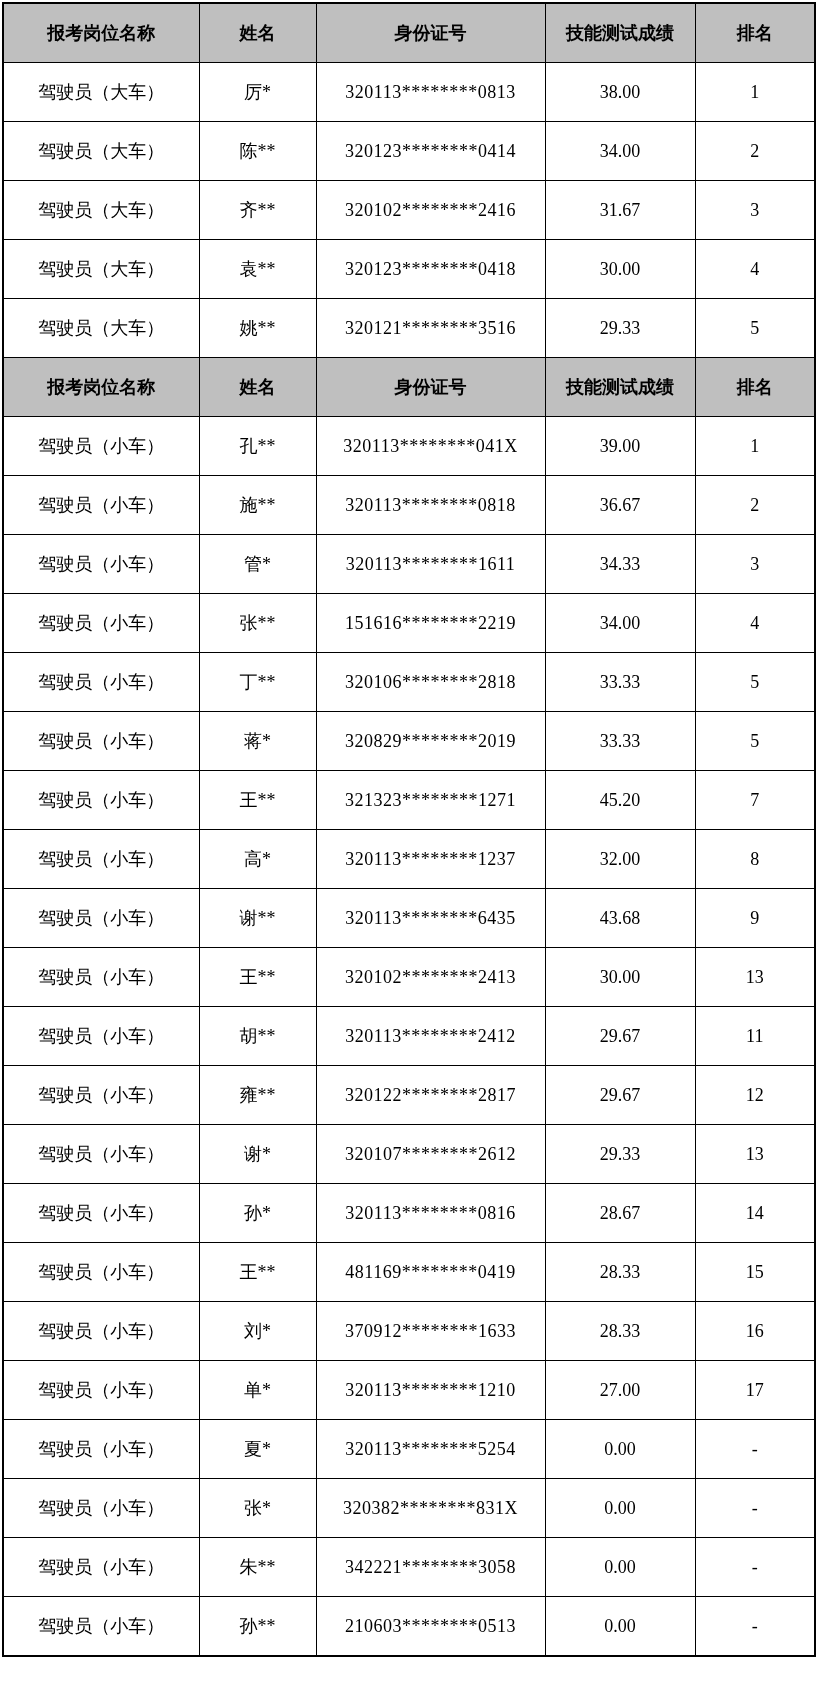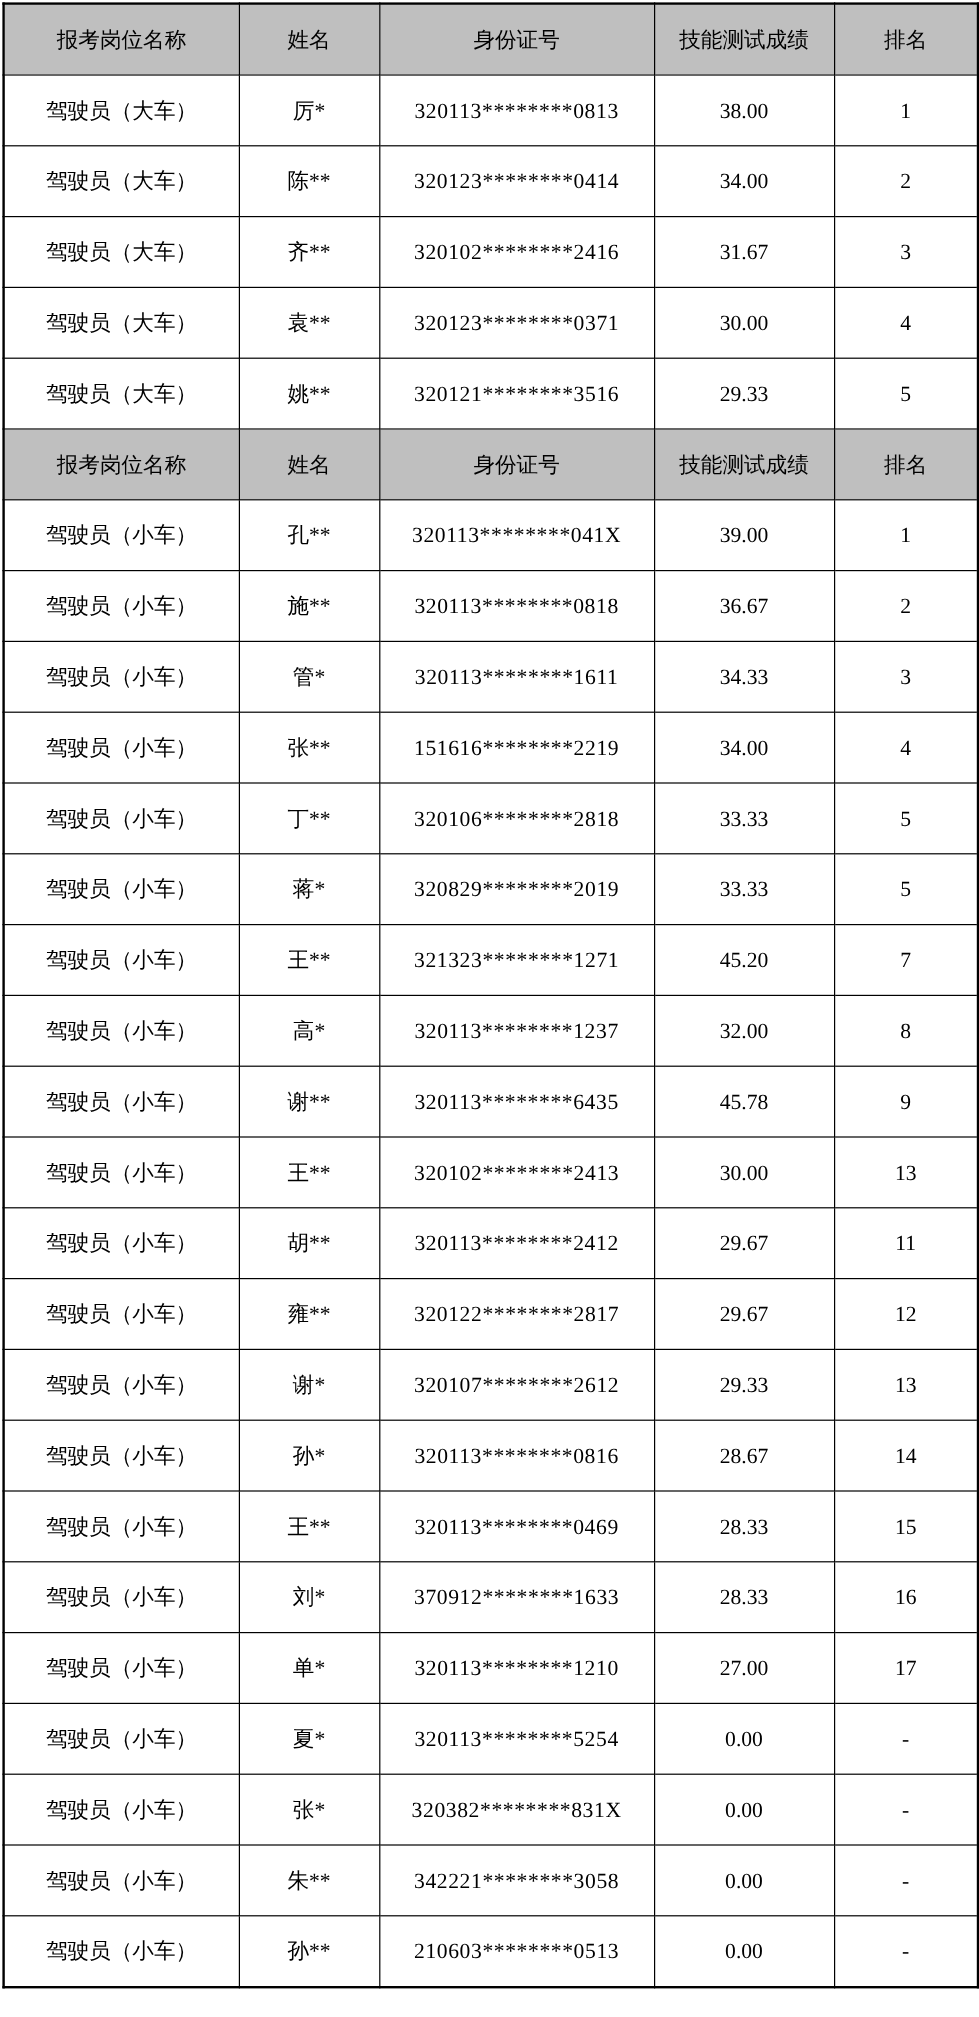--- a/index.html
+++ b/index.html
@@ -28,20 +28,21 @@
     padding: 0;
     text-align: center;
     vertical-align: middle;
     font-size: 18px;
     font-weight: normal;
     white-space: nowrap;
     overflow: hidden;
   }
   tr.hdr th {
     background: #bfbfbf;
+    font-weight: bold;
   }
   td.idnum {
     letter-spacing: 0.5px;
   }
 </style>
 </head>
 <body>
 
 <table class="results">
   <colgroup>
@@ -78,21 +79,21 @@
     <tr>
       <td>驾驶员（大车）</td>
       <td>齐**</td>
       <td class="idnum">320102********2416</td>
       <td>31.67</td>
       <td>3</td>
     </tr>
     <tr>
       <td>驾驶员（大车）</td>
       <td>袁**</td>
-      <td class="idnum">320123********0371</td>
+      <td class="idnum">320123********0418</td>
       <td>30.00</td>
       <td>4</td>
     </tr>
     <tr>
       <td>驾驶员（大车）</td>
       <td>姚**</td>
       <td class="idnum">320121********3516</td>
       <td>29.33</td>
       <td>5</td>
     </tr>
@@ -158,21 +159,21 @@
       <td>驾驶员（小车）</td>
       <td>高*</td>
       <td class="idnum">320113********1237</td>
       <td>32.00</td>
       <td>8</td>
     </tr>
     <tr>
       <td>驾驶员（小车）</td>
       <td>谢**</td>
       <td class="idnum">320113********6435</td>
-      <td>45.78</td>
+      <td>43.68</td>
       <td>9</td>
     </tr>
     <tr>
       <td>驾驶员（小车）</td>
       <td>王**</td>
       <td class="idnum">320102********2413</td>
       <td>30.00</td>
       <td>13</td>
     </tr>
     <tr>
@@ -199,21 +200,21 @@
     <tr>
       <td>驾驶员（小车）</td>
       <td>孙*</td>
       <td class="idnum">320113********0816</td>
       <td>28.67</td>
       <td>14</td>
     </tr>
     <tr>
       <td>驾驶员（小车）</td>
       <td>王**</td>
-      <td class="idnum">320113********0469</td>
+      <td class="idnum">481169********0419</td>
       <td>28.33</td>
       <td>15</td>
     </tr>
     <tr>
       <td>驾驶员（小车）</td>
       <td>刘*</td>
       <td class="idnum">370912********1633</td>
       <td>28.33</td>
       <td>16</td>
     </tr>

